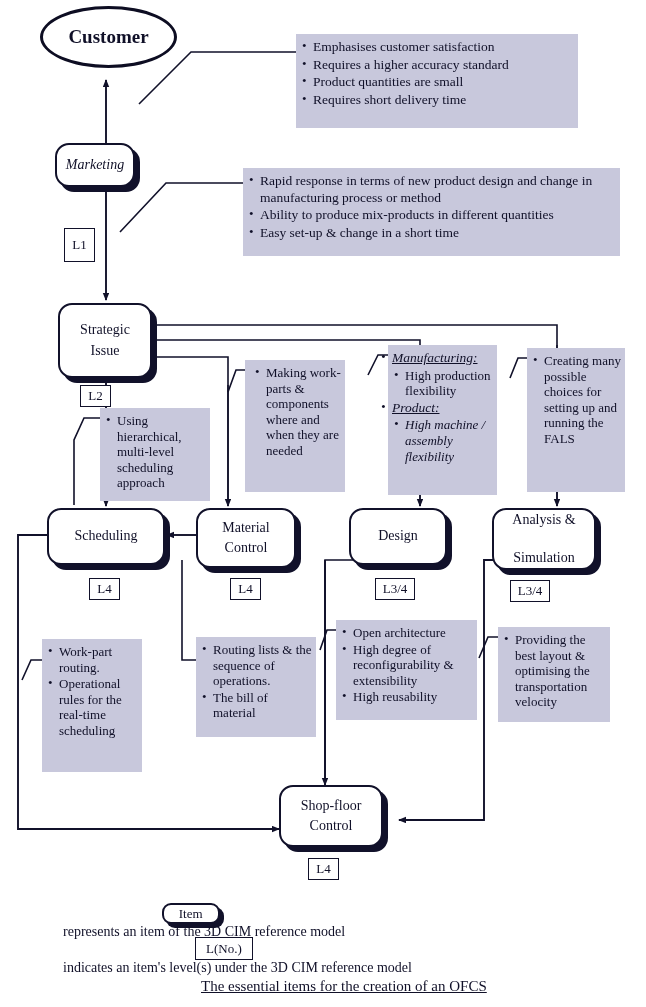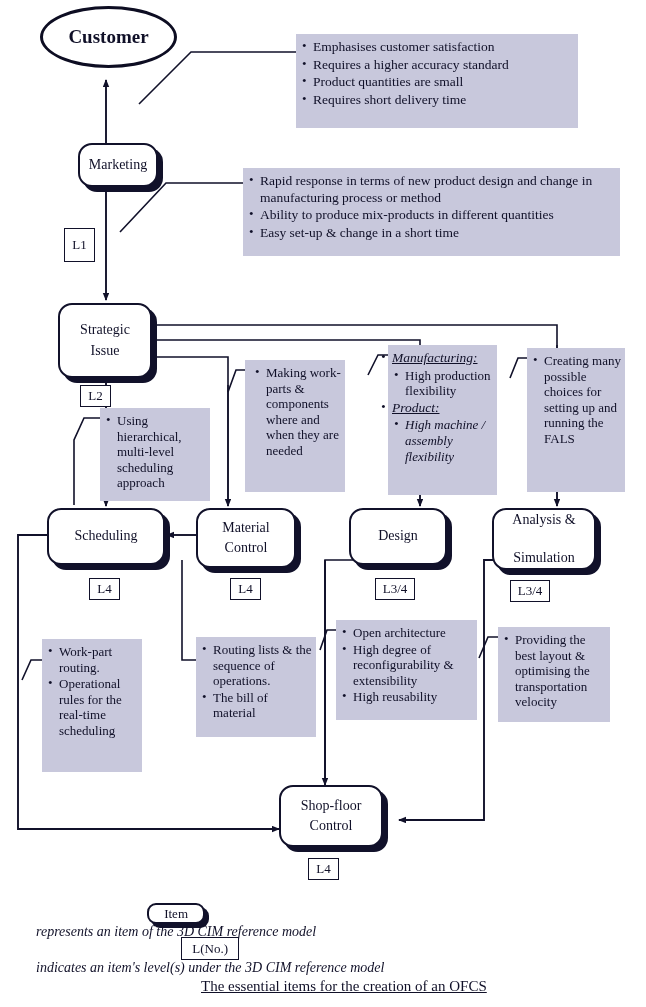--- a/index.html
+++ b/index.html
@@ -122,21 +122,21 @@
     font-size:13px;
   }
   .legend-lvl-box{
     box-sizing:border-box;
     border:1.5px solid #11112a;
     background:#fff;
     width:58px;height:23px;
     display:flex;align-items:center;justify-content:center;
     font-size:13px;
   }
-  .legend-text{margin-left:0;white-space:nowrap;font-style:italic;}
+  .legend-text{margin-left:27px;white-space:nowrap;}
   .caption{
     position:absolute;
     font-size:15px;
     text-decoration:underline;
     white-space:nowrap;
   }
 </style>
 </head>
 <body>
 
@@ -197,21 +197,21 @@
 
       <path d="M498,637 L488,637 L479,658" stroke-width="1.6"></path>
 
     </g>
   </svg>
 
   <div class="ellipse-node" style="left:40px;top:6px;width:137px;height:62px;">
     <span>Customer</span>
   </div>
 
-  <div class="node" style="left:78px;top:143px;width:80px;height:44px;">
+  <div class="node" style="left:55px;top:143px;width:80px;height:44px;font-style:italic;">
     <span>Marketing</span>
   </div>
   <div class="level-tag" style="left:64px;top:215px;width:31px;height:34px;margin-top:13px;">
     <span>L1</span>
   </div>
 
   <div class="node" style="left:58px;top:303px;width:94px;height:75px;">
     <span class="l2">Strategic</span>
     <span class="l2">Issue</span>
   </div>

